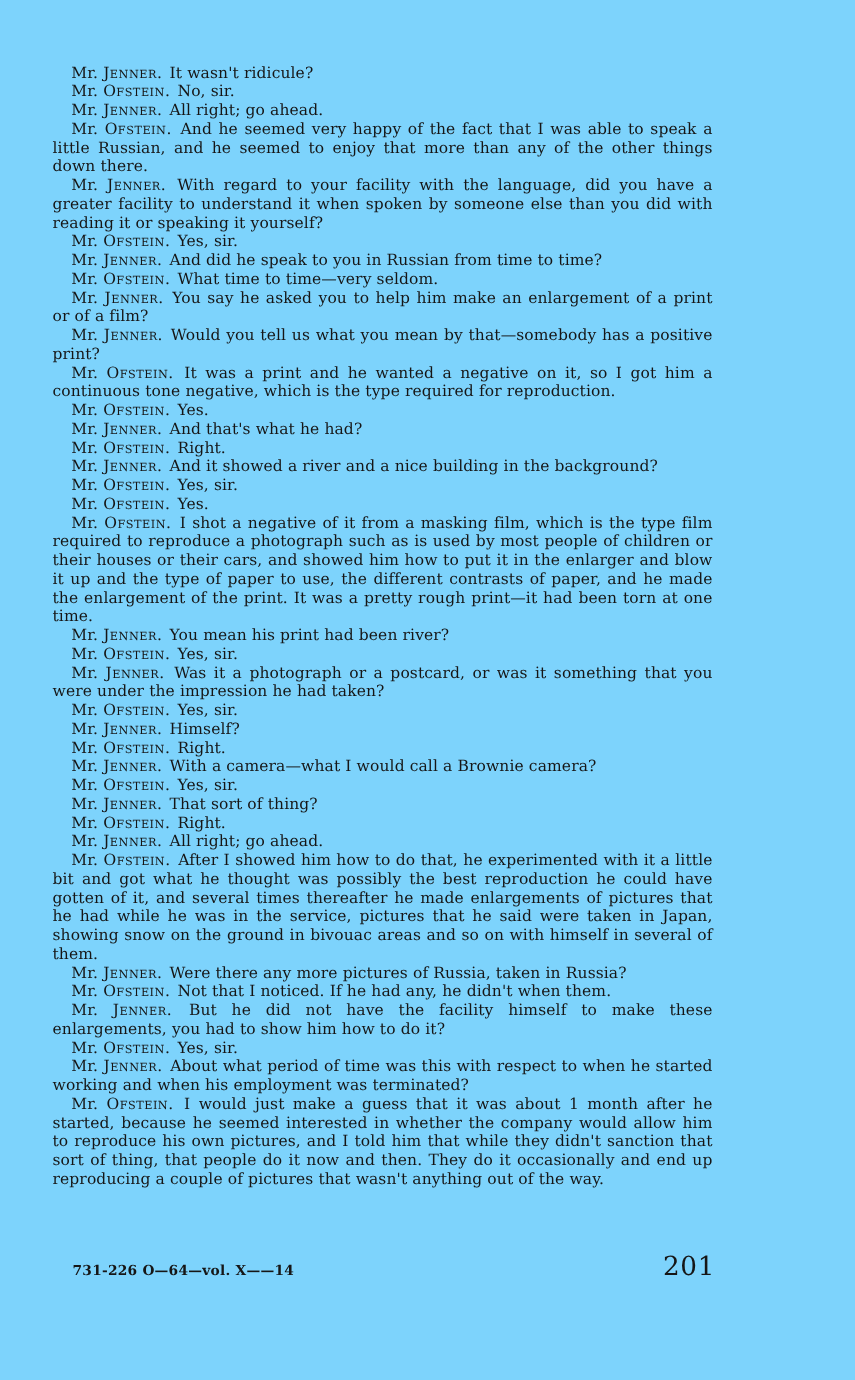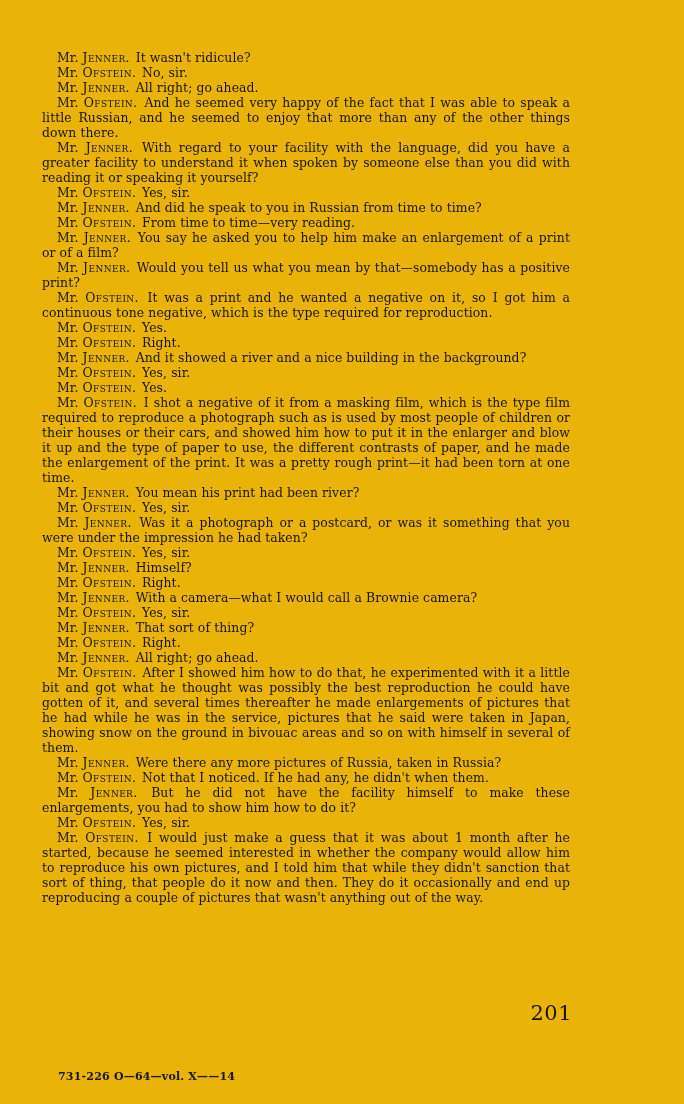--- a/index.html
+++ b/index.html
@@ -11,21 +11,21 @@
     height: 1104px;
     background: #ffffff;
     position: relative;
     overflow: hidden;
     font-family: "DejaVu Serif", "Liberation Serif", serif;
     color: #161616;
   }
   .page {
     position: absolute;
     inset: 0;
-    background: #eab308;
+    background: #7dd3fc;
   }
   .transcript {
     position: absolute;
     left: 42px;
     top: 50px;
     width: 528px;
     font-size: 12.4px;
     line-height: 15px;
     text-align: justify;
     letter-spacing: 0.1px;
@@ -37,21 +37,21 @@
   .speaker .sp-name {
     font-variant: small-caps;
     letter-spacing: 0.4px;
   }
   .sp-text {
     margin-left: 2px;
   }
   .footer-left {
     position: absolute;
     left: 58px;
-    top: 1070px;
+    top: 1010px;
     font-size: 11px;
     font-weight: bold;
     letter-spacing: 0.2px;
     white-space: nowrap;
   }
   .page-number {
     position: absolute;
     right: 112px;
     top: 1001px;
     font-size: 21px;
@@ -71,30 +71,31 @@
   <p class="para"><span class="speaker"><span class="sp-prefix">Mr. </span><span class="sp-name">Jenner</span><span class="sp-suffix">. </span></span><span class="sp-text">All right; go ahead.</span></p>
 
   <p class="para"><span class="speaker"><span class="sp-prefix">Mr. </span><span class="sp-name">Ofstein</span><span class="sp-suffix">. </span></span><span class="sp-text">And he seemed very happy of the fact that I was able to speak a little Russian, and he seemed to enjoy that more than any of the other things down there.</span></p>
 
   <p class="para"><span class="speaker"><span class="sp-prefix">Mr. </span><span class="sp-name">Jenner</span><span class="sp-suffix">. </span></span><span class="sp-text">With regard to your facility with the language, did you have a greater facility to understand it when spoken by someone else than you did with reading it or speaking it yourself?</span></p>
 
   <p class="para"><span class="speaker"><span class="sp-prefix">Mr. </span><span class="sp-name">Ofstein</span><span class="sp-suffix">. </span></span><span class="sp-text">Yes, sir.</span></p>
 
   <p class="para"><span class="speaker"><span class="sp-prefix">Mr. </span><span class="sp-name">Jenner</span><span class="sp-suffix">. </span></span><span class="sp-text">And did he speak to you in Russian from time to time?</span></p>
 
-  <p class="para"><span class="speaker"><span class="sp-prefix">Mr. </span><span class="sp-name">Ofstein</span><span class="sp-suffix">. </span></span><span class="sp-text">From time to time—very reading.</span></p>
+  <p class="para"><span class="speaker"><span class="sp-prefix">Mr. </span><span class="sp-name">Ofstein</span><span class="sp-suffix">. </span></span><span class="sp-text">What time to time—very seldom.</span></p>
 
   <p class="para"><span class="speaker"><span class="sp-prefix">Mr. </span><span class="sp-name">Jenner</span><span class="sp-suffix">. </span></span><span class="sp-text">You say he asked you to help him make an enlargement of a print or of a film?</span></p>
 
   <p class="para"><span class="speaker"><span class="sp-prefix">Mr. </span><span class="sp-name">Jenner</span><span class="sp-suffix">. </span></span><span class="sp-text">Would you tell us what you mean by that—somebody has a positive print?</span></p>
 
   <p class="para"><span class="speaker"><span class="sp-prefix">Mr. </span><span class="sp-name">Ofstein</span><span class="sp-suffix">. </span></span><span class="sp-text">It was a print and he wanted a negative on it, so I got him a continuous tone negative, which is the type required for reproduction.</span></p>
 
   <p class="para"><span class="speaker"><span class="sp-prefix">Mr. </span><span class="sp-name">Ofstein</span><span class="sp-suffix">. </span></span><span class="sp-text">Yes.</span></p>
 
+  <p class="para"><span class="speaker"><span class="sp-prefix">Mr. </span><span class="sp-name">Jenner</span><span class="sp-suffix">. </span></span><span class="sp-text">And that's what he had?</span></p>
 
   <p class="para"><span class="speaker"><span class="sp-prefix">Mr. </span><span class="sp-name">Ofstein</span><span class="sp-suffix">. </span></span><span class="sp-text">Right.</span></p>
 
   <p class="para"><span class="speaker"><span class="sp-prefix">Mr. </span><span class="sp-name">Jenner</span><span class="sp-suffix">. </span></span><span class="sp-text">And it showed a river and a nice building in the background?</span></p>
 
   <p class="para"><span class="speaker"><span class="sp-prefix">Mr. </span><span class="sp-name">Ofstein</span><span class="sp-suffix">. </span></span><span class="sp-text">Yes, sir.</span></p>
 
 
   <p class="para"><span class="speaker"><span class="sp-prefix">Mr. </span><span class="sp-name">Ofstein</span><span class="sp-suffix">. </span></span><span class="sp-text">Yes.</span></p>
 
@@ -126,20 +127,21 @@
   <p class="para"><span class="speaker"><span class="sp-prefix">Mr. </span><span class="sp-name">Ofstein</span><span class="sp-suffix">. </span></span><span class="sp-text">After I showed him how to do that, he experimented with it a little bit and got what he thought was possibly the best reproduction he could have gotten of it, and several times thereafter he made enlargements of pictures that he had while he was in the service, pictures that he said were taken in Japan, showing snow on the ground in bivouac areas and so on with himself in several of them.</span></p>
 
   <p class="para"><span class="speaker"><span class="sp-prefix">Mr. </span><span class="sp-name">Jenner</span><span class="sp-suffix">. </span></span><span class="sp-text">Were there any more pictures of Russia, taken in Russia?</span></p>
 
   <p class="para"><span class="speaker"><span class="sp-prefix">Mr. </span><span class="sp-name">Ofstein</span><span class="sp-suffix">. </span></span><span class="sp-text">Not that I noticed. If he had any, he didn't when them.</span></p>
 
   <p class="para"><span class="speaker"><span class="sp-prefix">Mr. </span><span class="sp-name">Jenner</span><span class="sp-suffix">. </span></span><span class="sp-text">But he did not have the facility himself to make these enlargements, you had to show him how to do it?</span></p>
 
   <p class="para"><span class="speaker"><span class="sp-prefix">Mr. </span><span class="sp-name">Ofstein</span><span class="sp-suffix">. </span></span><span class="sp-text">Yes, sir.</span></p>
 
+  <p class="para"><span class="speaker"><span class="sp-prefix">Mr. </span><span class="sp-name">Jenner</span><span class="sp-suffix">. </span></span><span class="sp-text">About what period of time was this with respect to when he started working and when his employment was terminated?</span></p>
 
   <p class="para"><span class="speaker"><span class="sp-prefix">Mr. </span><span class="sp-name">Ofstein</span><span class="sp-suffix">. </span></span><span class="sp-text">I would just make a guess that it was about 1 month after he started, because he seemed interested in whether the company would allow him to reproduce his own pictures, and I told him that while they didn't sanction that sort of thing, that people do it now and then. They do it occasionally and end up reproducing a couple of pictures that wasn't anything out of the way.</span></p>
 </div>
 
   <div class="footer-left">731-226 O—64—vol. X——14</div>
 
   <div class="page-number">201</div>
 
 </div>
 

